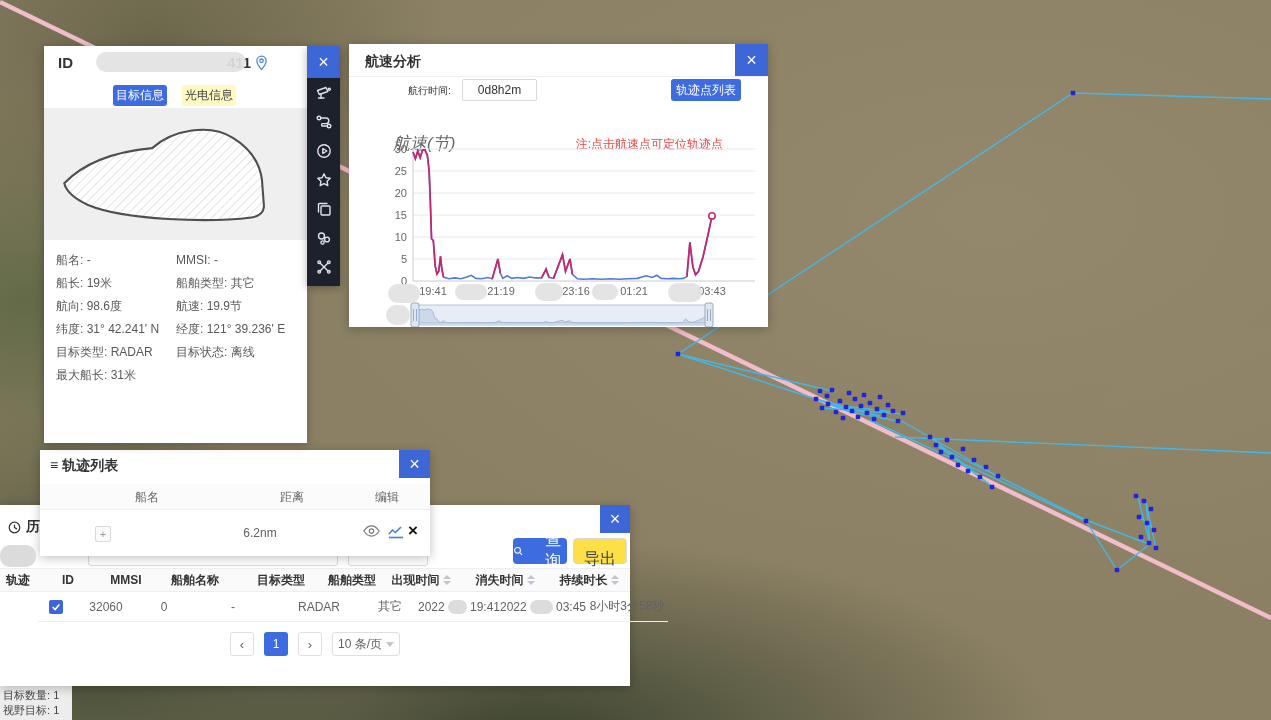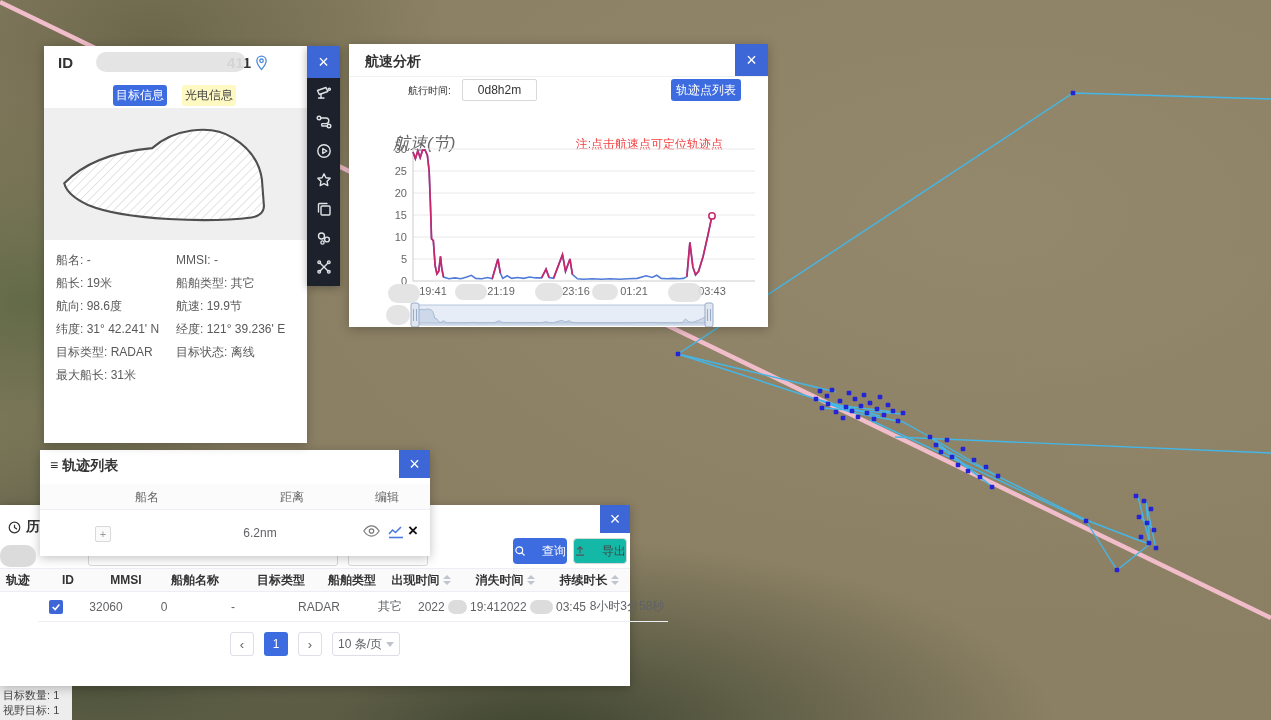--- a/index.html
+++ b/index.html
@@ -61,23 +61,23 @@
   #track-head { position:absolute; left:0; top:34px; width:390px; height:26px; background:#fbfbfb; border-bottom:1px solid #ebeef5; font-size:12px; color:#666; }
   #track-head span { position:absolute; top:5px; }
   #track-row { position:absolute; left:0; top:60px; width:390px; height:48px; font-size:12px; color:#606266; }
   .plus-btn { position:absolute; left:55px; top:16px; width:16px; height:16px; border:1px solid #d9d9d9; background:#fafafa; border-radius:2px; color:#999; font-size:11px; display:flex; align-items:center; justify-content:center; cursor:pointer; }
   #track-dist { position:absolute; left:185px; top:16px; width:70px; text-align:center; }
   .row-icon { position:absolute; top:14px; cursor:pointer; }
 
   
   #history-panel { left:0; top:505px; width:630px; height:181px; z-index:10; }
   #history-title { position:absolute; left:8px; top:13px; font-size:14px; font-weight:bold; color:#333; display:flex; gap:5px; align-items:center; white-space:nowrap; }
-  .hbtn { position:absolute; top:33px; height:26px; border-radius:4px; font-size:12px; display:flex; align-items:center; justify-content:center; gap:16px; cursor:pointer; }
+  .hbtn { position:absolute; top:33px; height:26px; border-radius:4px; font-size:16px; display:flex; align-items:center; justify-content:center; gap:16px; cursor:pointer; }
   #query-btn { left:513px; width:54px; background:#3d6be0; color:#fff; border:none; }
-  #export-btn { left:573px; width:54px; background:#14b8a6; color:#444; border:1px solid #d9d9d9; }
+  #export-btn { left:573px; width:54px; background:#fde047; color:#444; border:1px solid #d9d9d9;flex-direction:column; }
   .hinput { position:absolute; top:37px; height:24px; border:1px solid #d9d9d9; border-radius:3px; background:#fff; }
   #h-table-head { position:absolute; left:0; top:63px; width:630px; height:24px; background:#fafafa; border-top:1px solid #ebeef5; border-bottom:1px solid #ebeef5; display:flex; font-size:12px; font-weight:bold; color:#333; }
   #h-table-head .hc { display:flex; align-items:center; justify-content:center; gap:3px; }
   #h-row { position:absolute; left:0; top:87px; width:630px; height:30px; display:flex; font-size:12px; color:#606266; border-bottom:1px solid #ebeef5;margin-left:38px; }
   #h-row .hc { display:flex; align-items:center; justify-content:center; gap:3px; }
   .hc { height:100%; }
   .sorter { display:inline-flex; flex-direction:column; gap:2px; }
   .sorter i { width:0; height:0; border-left:4px solid transparent; border-right:4px solid transparent; }
   .sorter .up { border-bottom:4px solid #c0c4cc; }
   .sorter .dn { border-top:4px solid #c0c4cc; }

